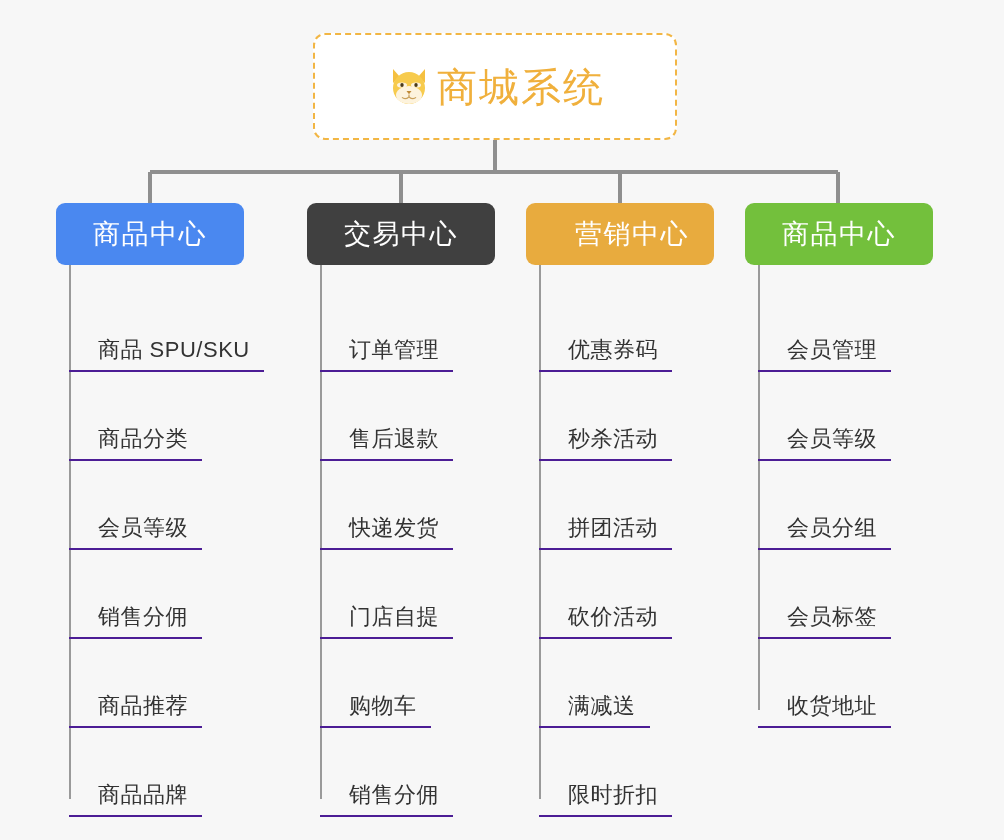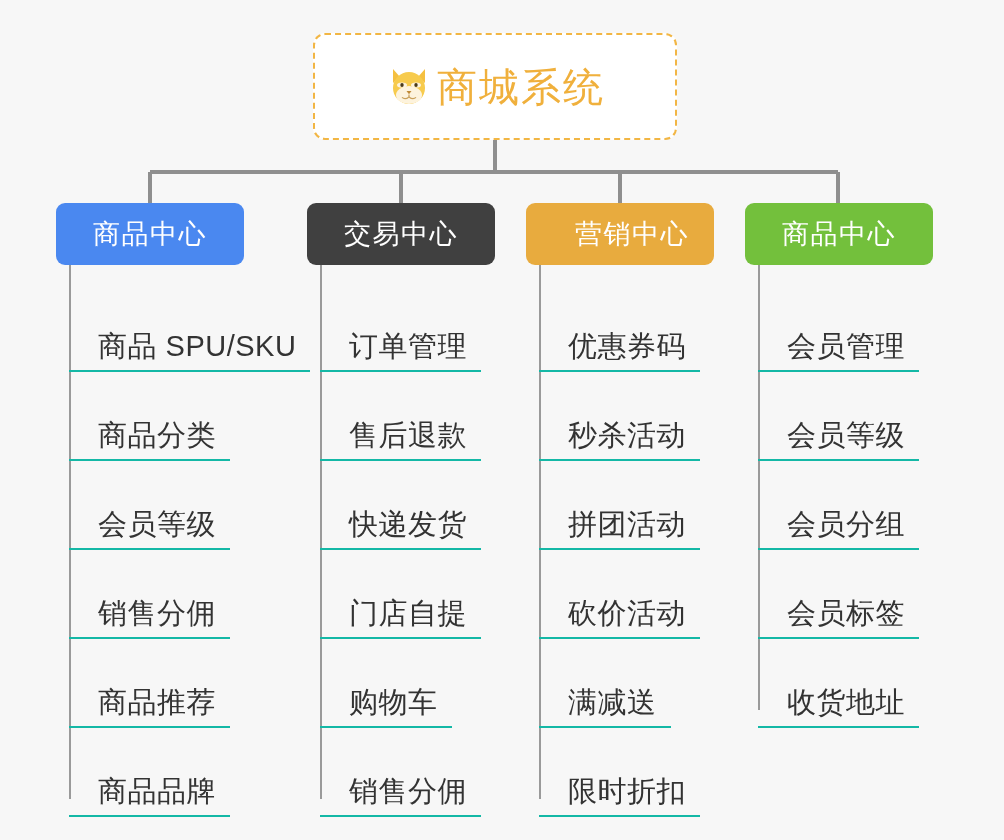--- a/index.html
+++ b/index.html
@@ -102,25 +102,25 @@
   .leaf {
     position: relative;
     height: 89px;
     box-sizing: border-box;
     display: flex;
     align-items: flex-end;
     padding-left: 13px;
   }
   .leaf-label {
     display: inline-block;
-    font-size: 29px;
+    font-size: 22px;
     color: #333333;
     line-height: 1;
     padding: 0 14px 9px 29px;
-    border-bottom: 2px solid #14b8a6;
+    border-bottom: 2px solid #4c1d95;
     white-space: nowrap;
     letter-spacing: 0.5px;
   }
 
   
   #branch-0 { left: 56px;  width: 258px; }
   #branch-1 { left: 307px; width: 244px; }
   #branch-2 { left: 526px; width: 230px; }
   #branch-3 { left: 745px; width: 230px; }
 

